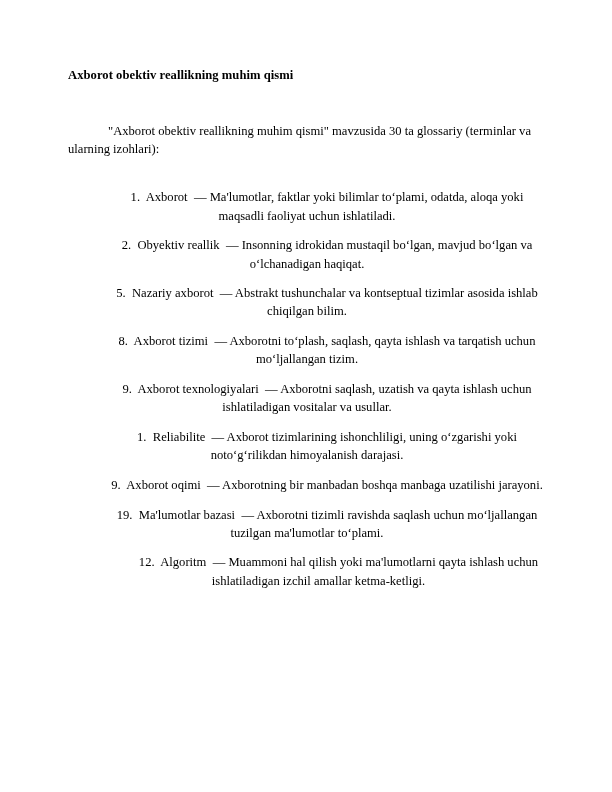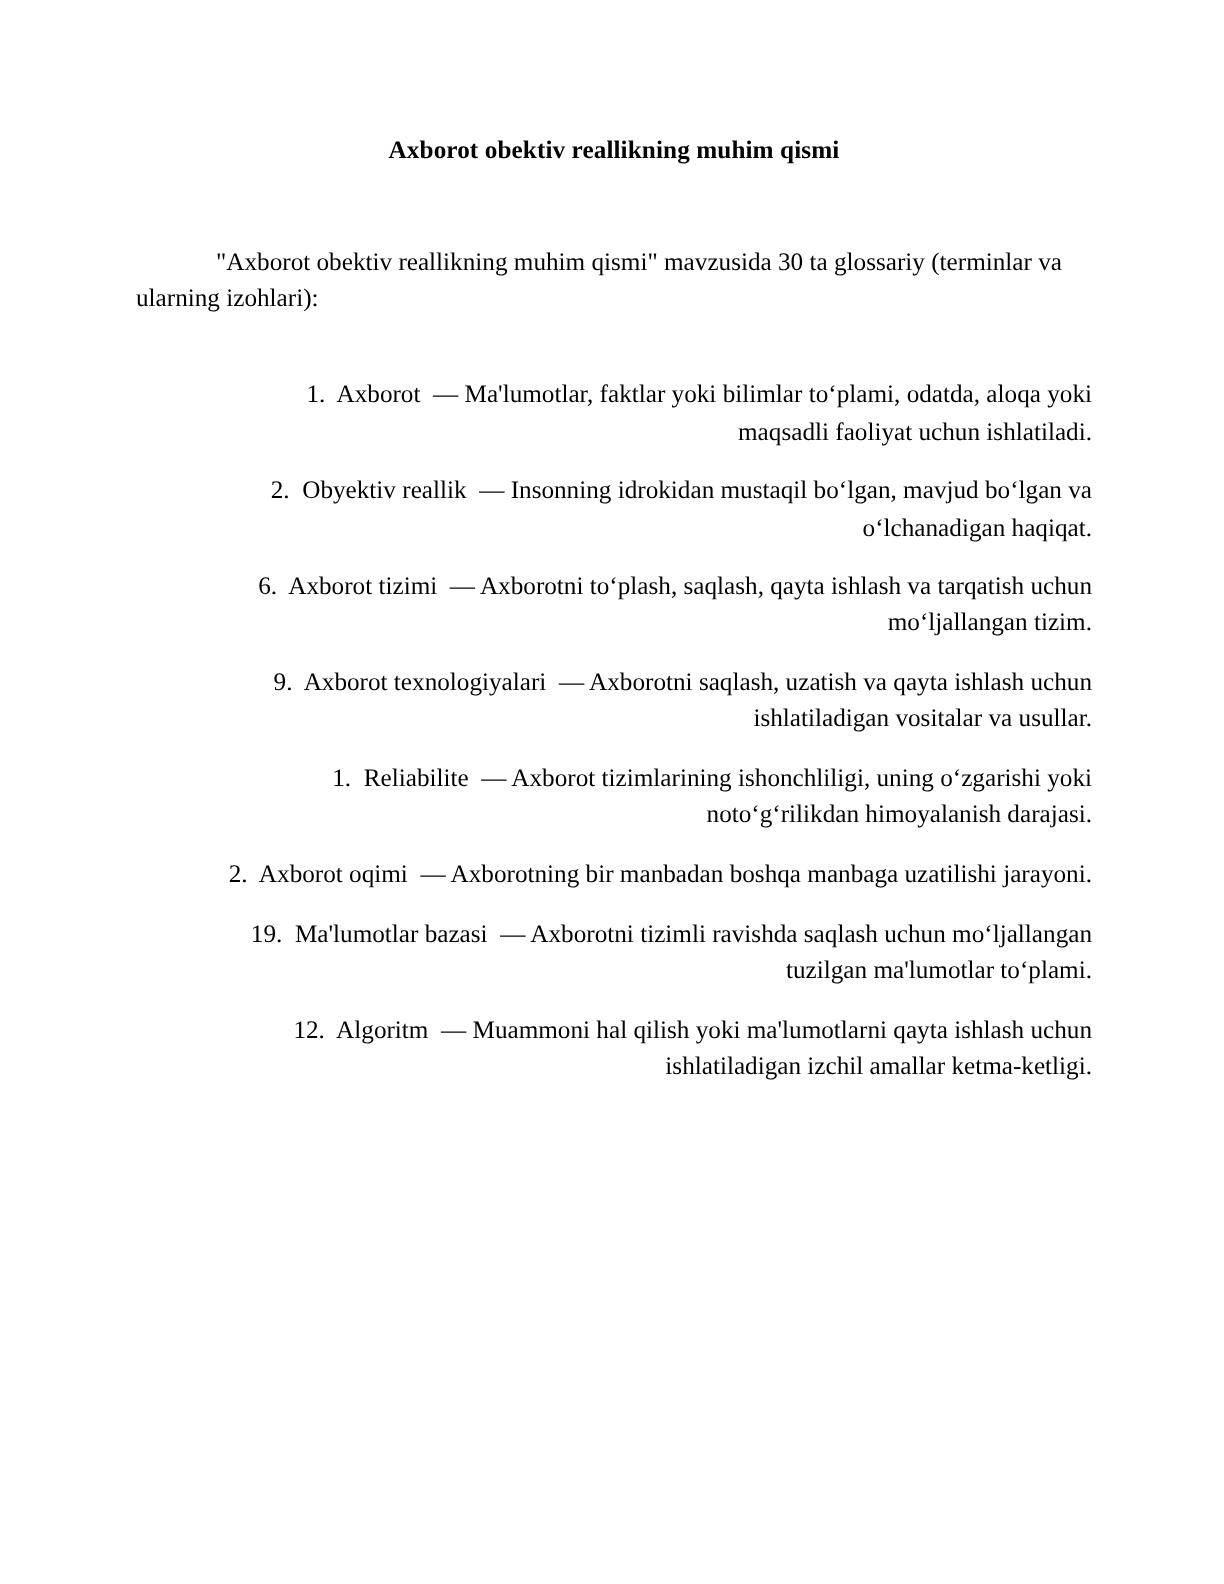--- a/index.html
+++ b/index.html
@@ -29,21 +29,20 @@
     left: 68px;
     top: 0;
     width: 478px;
   }
 
   .doc-title {
     margin: 0;
     padding: 0;
     font-size: 12.6px;
     font-weight: bold;
-    text-align: center;
     line-height: 18px;
     padding-top: 66px;
     letter-spacing: 0.05px;
   }
 
   .intro {
     margin: 0;
     padding: 0;
     padding-top: 38px;
     font-size: 12.6px;
@@ -60,21 +59,21 @@
     list-style: none;
   }
 
   .entry {
     margin: 0;
     padding: 0;
     font-size: 12.6px;
     line-height: 18.2px;
     text-indent: 40px;
     margin-bottom: 11.5px;
-    text-align: right;
+    text-align: center;
     white-space: pre-wrap;
   }
 
   .entry:last-child {
     margin-bottom: 0;
     margin-left: 23px;
   }
 </style>
 </head>
 <body>
@@ -82,22 +81,23 @@
 <div class="page">
   <div class="content">
 
     <h1 class="doc-title">Axborot obektiv reallikning muhim qismi</h1>
 
     <p class="intro">"Axborot obektiv reallikning muhim qismi" mavzusida 30 ta glossariy (terminlar va ularning izohlari):</p>
 
     <div class="entries">
       <p class="entry">1.  Axborot  — Ma'lumotlar, faktlar yoki bilimlar toʻplami, odatda, aloqa yoki maqsadli faoliyat uchun ishlatiladi.</p>
       <p class="entry">2.  Obyektiv reallik  — Insonning idrokidan mustaqil boʻlgan, mavjud boʻlgan va oʻlchanadigan haqiqat.</p>
-      <p class="entry">6.  Axborot tizimi  — Axborotni toʻplash, saqlash, qayta ishlash va tarqatish uchun moʻljallangan tizim.</p>
+      <p class="entry">5.  Nazariy axborot  — Abstrakt tushunchalar va kontseptual tizimlar asosida ishlab chiqilgan bilim.</p>
+      <p class="entry">8.  Axborot tizimi  — Axborotni toʻplash, saqlash, qayta ishlash va tarqatish uchun moʻljallangan tizim.</p>
       <p class="entry">9.  Axborot texnologiyalari  — Axborotni saqlash, uzatish va qayta ishlash uchun ishlatiladigan vositalar va usullar.</p>
       <p class="entry">1.  Reliabilite  — Axborot tizimlarining ishonchliligi, uning oʻzgarishi yoki notoʻgʻrilikdan himoyalanish darajasi.</p>
-      <p class="entry">2.  Axborot oqimi  — Axborotning bir manbadan boshqa manbaga uzatilishi jarayoni.</p>
+      <p class="entry">9.  Axborot oqimi  — Axborotning bir manbadan boshqa manbaga uzatilishi jarayoni.</p>
       <p class="entry">19.  Ma'lumotlar bazasi  — Axborotni tizimli ravishda saqlash uchun moʻljallangan tuzilgan ma'lumotlar toʻplami.</p>
       <p class="entry">12.  Algoritm  — Muammoni hal qilish yoki ma'lumotlarni qayta ishlash uchun ishlatiladigan izchil amallar ketma-ketligi.</p>
     </div>
 
   </div>
 </div>
 
 </body></html>

